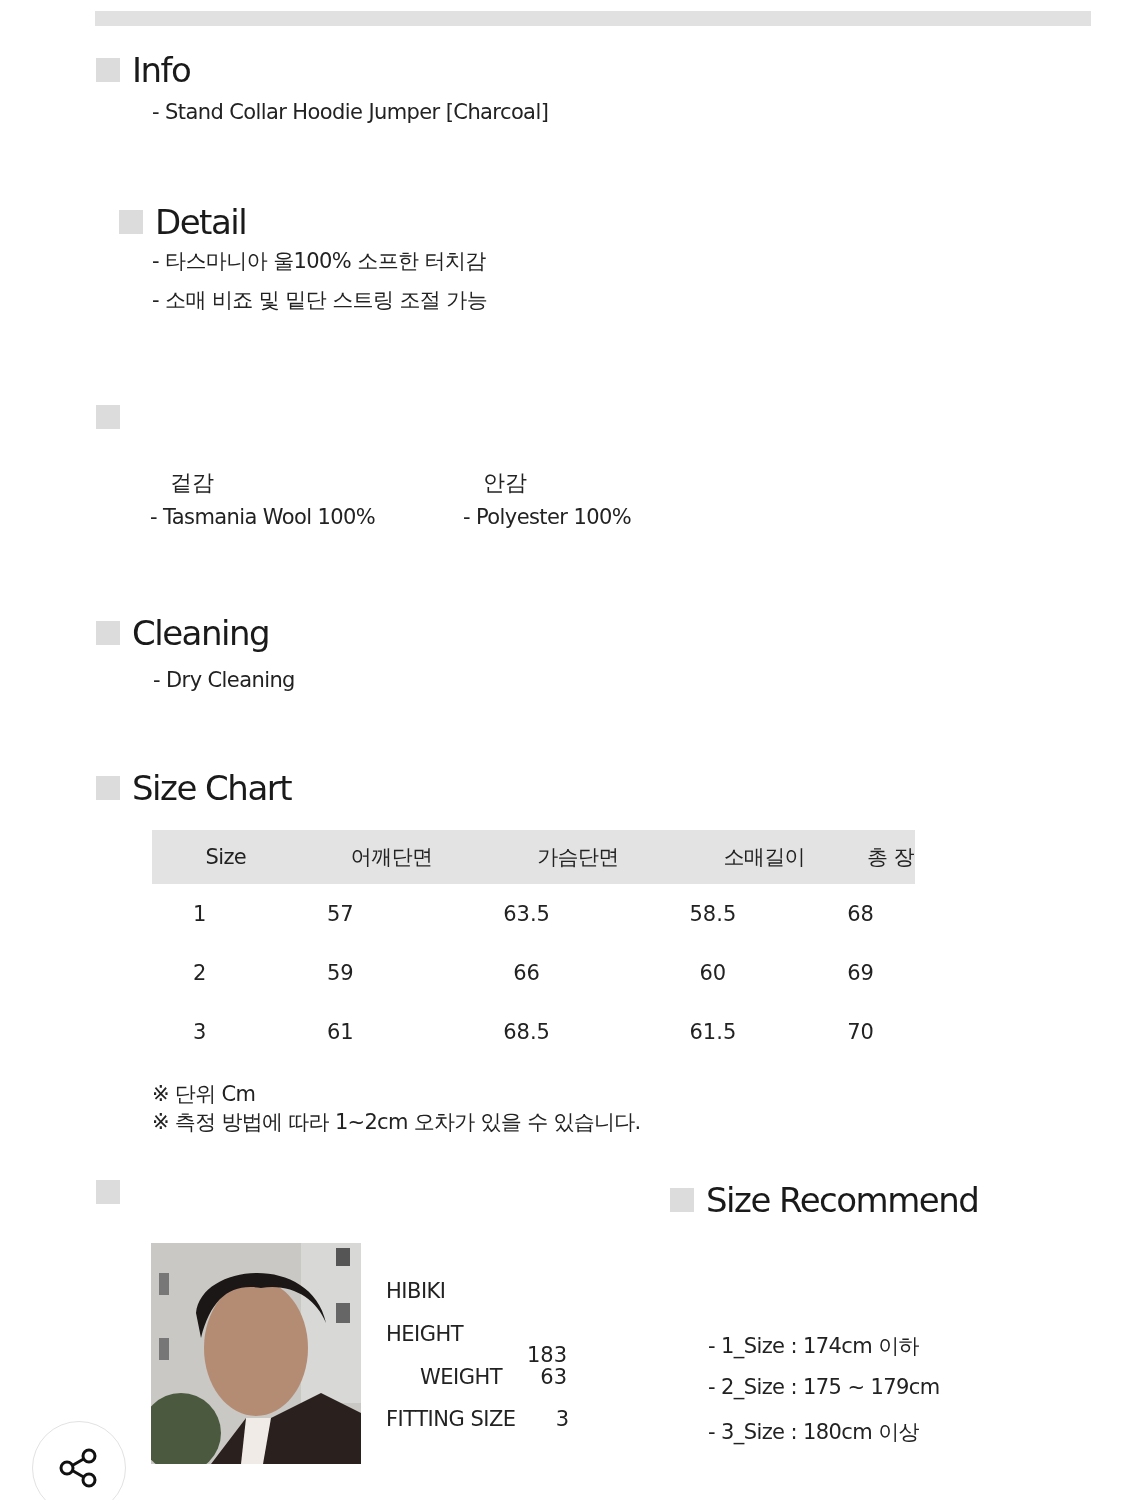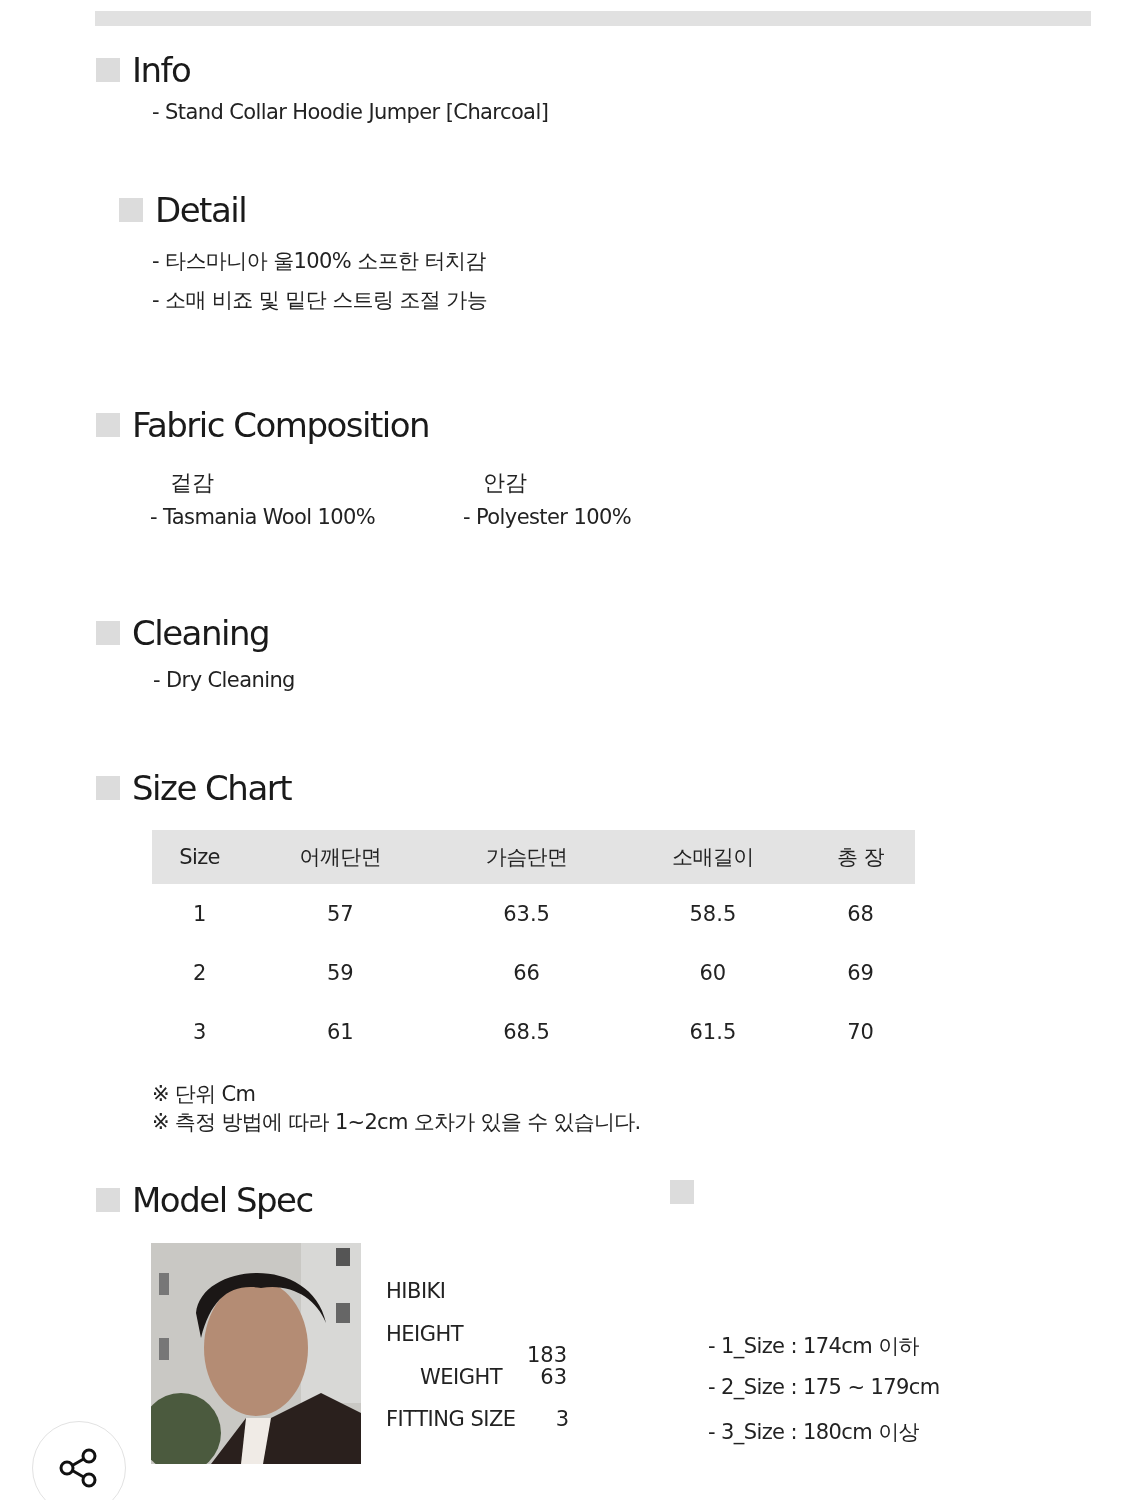--- a/index.html
+++ b/index.html
@@ -6,21 +6,21 @@
     body {
       width: 1124px; height: 1500px; background: #ffffff; position: relative; overflow: hidden;
       font-family: "DejaVu Sans", "Liberation Sans", sans-serif; color: #1e1e1e;
     }
     .topbar { position: absolute; left: 95px; top: 11px; width: 996px; height: 15px; background: #e1e1e1; }
     .section-title { position: absolute; display: flex; align-items: center; font-size: 34px; letter-spacing: -1.5px; color: #1a1a1a; }
     .section-title .sq { width: 24px; height: 24px; background: #dcdcdc; margin-right: 12px; flex: none; }
     .line { position: absolute; font-size: 21px; letter-spacing: -0.6px; color: #222; white-space: nowrap; }
     .sub-head { position: absolute; font-size: 22px; color: #222; }
     table.size { position: absolute; left: 152px; top: 830px; width: 763px; border-collapse: collapse; font-size: 21px; color: #222; }
-    table.size th { background: #e3e3e3; height: 52px; font-weight: normal; text-align: center; letter-spacing: -0.6px; }
+    table.size th { background: #e3e3e3; height: 52px; font-weight: normal; text-align: right; letter-spacing: -0.6px; }
     table.size td { height: 57px; text-align: center; }
     .note { position: absolute; left: 152px; font-size: 21px; letter-spacing: -0.7px; color: #222; white-space: nowrap; }
     .photo { position: absolute; left: 151px; top: 1243px; width: 210px; height: 221px; overflow: hidden;
       background: linear-gradient(180deg, #cfcfcc 0%, #bdbcb9 60%, #a9a8a4 100%); }
     .spec { position: absolute; left: 386px; font-size: 21px; letter-spacing: -0.5px; color: #222; }
     .spec-val { position: absolute; font-size: 21px; color: #222; text-align: right; width: 60px; }
     .rec { position: absolute; left: 708px; font-size: 21px; letter-spacing: -0.6px; color: #222; white-space: nowrap; margin-top: 32px; }
     .share-btn { position: absolute; left: 32px; top: 1421px; width: 92px; height: 92px; border-radius: 50%;
       border: 1px solid #e2e2e2; background: #fff; display: flex; align-items: center; justify-content: center; }
   </style>
@@ -28,30 +28,29 @@
 <body>
 
 <div class="topbar"></div>
 
 <div class="section-title" style="left:96px; top:50px;">
   <span class="sq"></span>
   <span>Info</span>
 </div>
 <div class="line" style="left:152px; top:100px;">-  Stand Collar Hoodie Jumper [Charcoal]</div>
 
-<div class="section-title" style="left:96px; top:190px;padding-left:23px;">
+<div class="section-title" style="left:96px; top:202px;padding-left:23px;">
   <span class="sq"></span>
   <span>Detail</span>
 </div>
 <div class="line" style="left:152px; top:247px;">-  타스마니아 울100% 소프한 터치감</div>
 <div class="line" style="left:152px; top:286px;">-  소매 비죠 및 밑단 스트링 조절 가능</div>
 
 <div class="section-title" style="left:96px; top:405px;">
   <span class="sq"></span>
-  <span>Fabric Composition</span>
 </div>
 <div class="sub-head" style="left:170px; top:468px;">겉감</div>
 <div class="line" style="left:150px; top:505px;">-  Tasmania Wool 100%</div>
 <div class="sub-head" style="left:483px; top:468px;">안감</div>
 <div class="line" style="left:463px; top:505px;">-  Polyester 100%</div>
 
 <div class="section-title" style="left:96px; top:613px;">
   <span class="sq"></span>
   <span>Cleaning</span>
 </div>
@@ -93,21 +92,20 @@
       <td>61.5</td>
       <td>70</td>
     </tr>
   </tbody>
 </table>
 <div class="note" style="top:1080px;">※ 단위 Cm</div>
 <div class="note" style="top:1108px;">※ 측정 방법에 따라 1~2cm 오차가 있을 수 있습니다.</div>
 
 <div class="section-title" style="left:96px; top:1180px;">
   <span class="sq"></span>
-  <span>Model Spec</span>
 </div>
 <div class="photo">
   <svg width="210" height="221" viewBox="0 0 210 221">
     <rect x="0" y="0" width="210" height="221" fill="#c9c8c4"></rect>
     <rect x="150" y="0" width="60" height="160" fill="#d8d8d6"></rect>
     <rect x="185" y="5" width="14" height="18" fill="#555"></rect>
     <rect x="185" y="60" width="14" height="20" fill="#666"></rect>
     <rect x="8" y="30" width="10" height="22" fill="#777"></rect>
     <rect x="8" y="95" width="10" height="22" fill="#777"></rect>
     <ellipse cx="30" cy="190" rx="40" ry="40" fill="#4b5a3e"></ellipse>
@@ -120,20 +118,21 @@
 <div class="spec" style="top:1279px;">HIBIKI</div>
 <div class="spec" style="top:1322px;">HEIGHT</div>
 <div class="spec-val" style="left:507px; top:1322px;margin-top:21px;">183</div>
 <div class="spec" style="top:1365px;margin-left:34px;">WEIGHT</div>
 <div class="spec-val" style="left:507px; top:1365px;">63</div>
 <div class="spec" style="top:1407px;text-align:right;">FITTING SIZE</div>
 <div class="spec-val" style="left:509px; top:1407px;">3</div>
 
 <div class="section-title" style="left:670px; top:1180px;">
   <span class="sq"></span>
+  <span>Size Recommend</span>
 </div>
 <div class="rec" style="top:1300px;">- 1_Size : 174cm 이하</div>
 <div class="rec" style="top:1343px;">- 2_Size : 175 ~ 179cm</div>
 <div class="rec" style="top:1386px;">- 3_Size : 180cm 이상</div>
 
 <div class="share-btn">
   <svg width="46" height="46" viewBox="0 0 46 46">
     <line x1="12" y1="23" x2="31" y2="12" stroke="#111" stroke-width="3"></line>
     <line x1="12" y1="23" x2="31" y2="34" stroke="#111" stroke-width="3"></line>
     <circle cx="11" cy="23" r="6" fill="#fff" stroke="#111" stroke-width="3"></circle>

